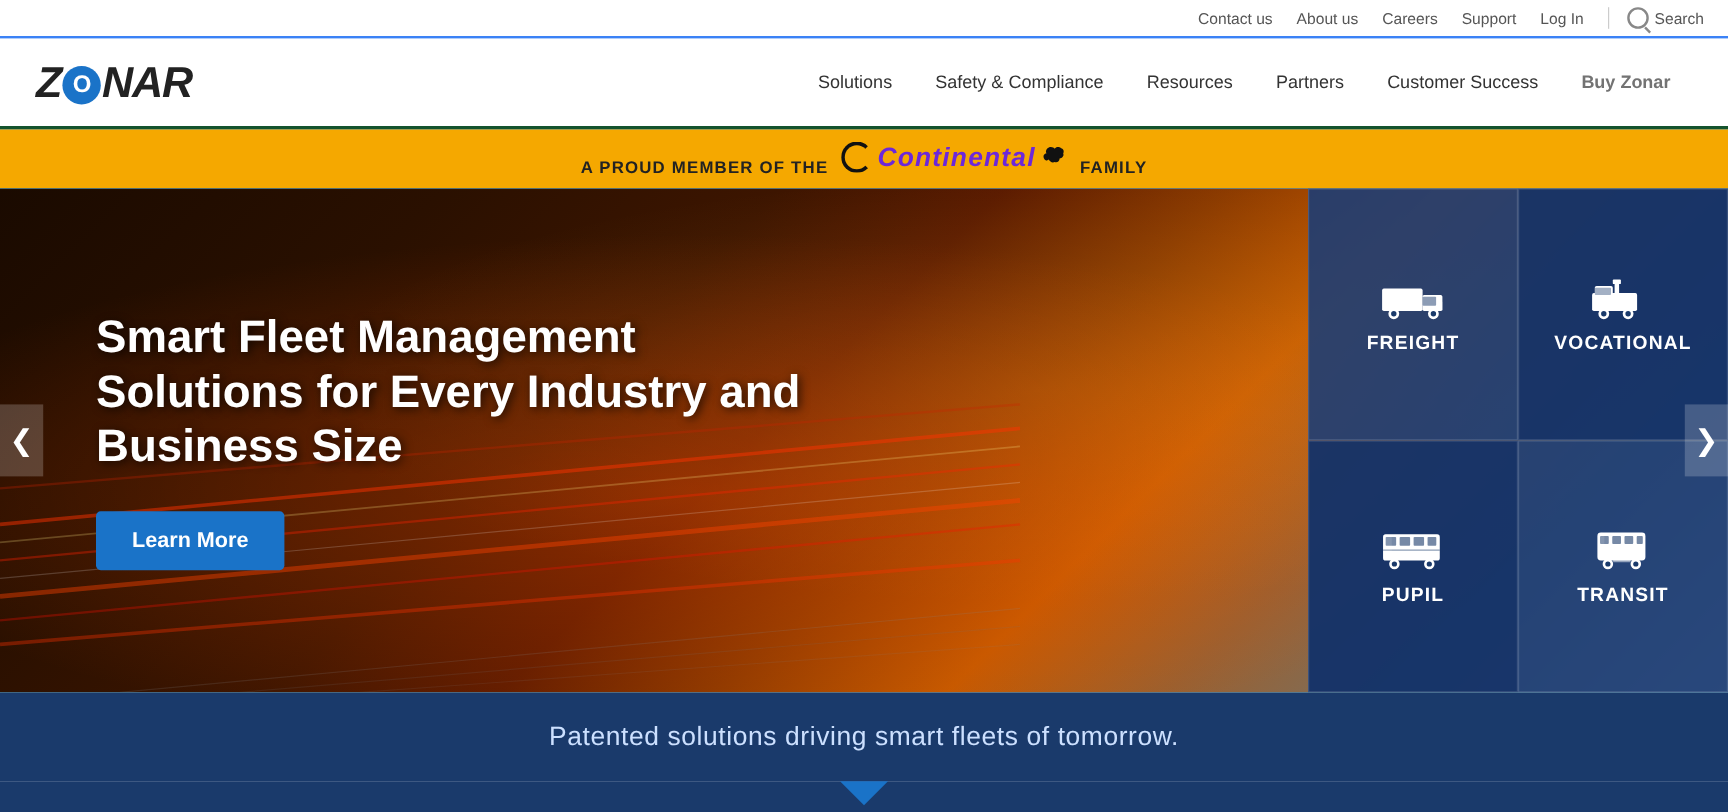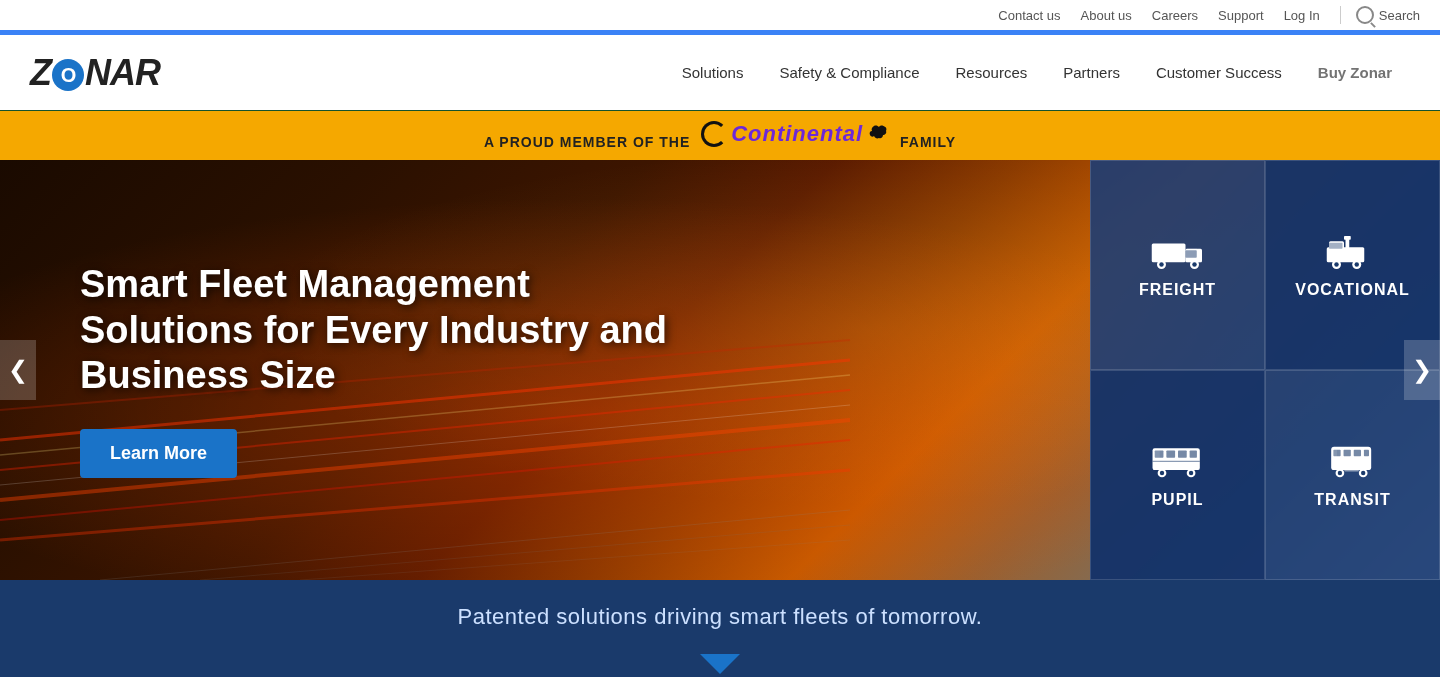--- a/index.html
+++ b/index.html
@@ -4,21 +4,21 @@
   <style>
     * { margin: 0; padding: 0; box-sizing: border-box; }
     body { font-family: Arial, sans-serif; width: 1440px; overflow-x: hidden; }
 
     
     .utility-bar {
       display: flex;
       justify-content: flex-end;
       align-items: center;
       padding: 6px 20px;
-      border-bottom: 5px solid #3b82f6;
+      border-bottom: 2px solid #3b82f6;
       gap: 20px;
     }
     .utility-bar a {
       font-size: 13px;
       color: #555;
       text-decoration: none;
     }
     .search-area {
       display: flex;
       align-items: center;
@@ -45,21 +45,21 @@
       right: -4px;
       transform: rotate(45deg);
     }
 
     
     .header {
       display: flex;
       align-items: center;
       padding: 0 30px;
       height: 76px;
-      border-bottom: 1px solid #14532d;
+      border-bottom: 3px solid #14532d;
     }
     .logo {
       flex-shrink: 0;
       margin-right: 40px;
     }
     .logo-text {
       font-size: 36px;
       font-weight: 900;
       color: #222;
       letter-spacing: -1px;

